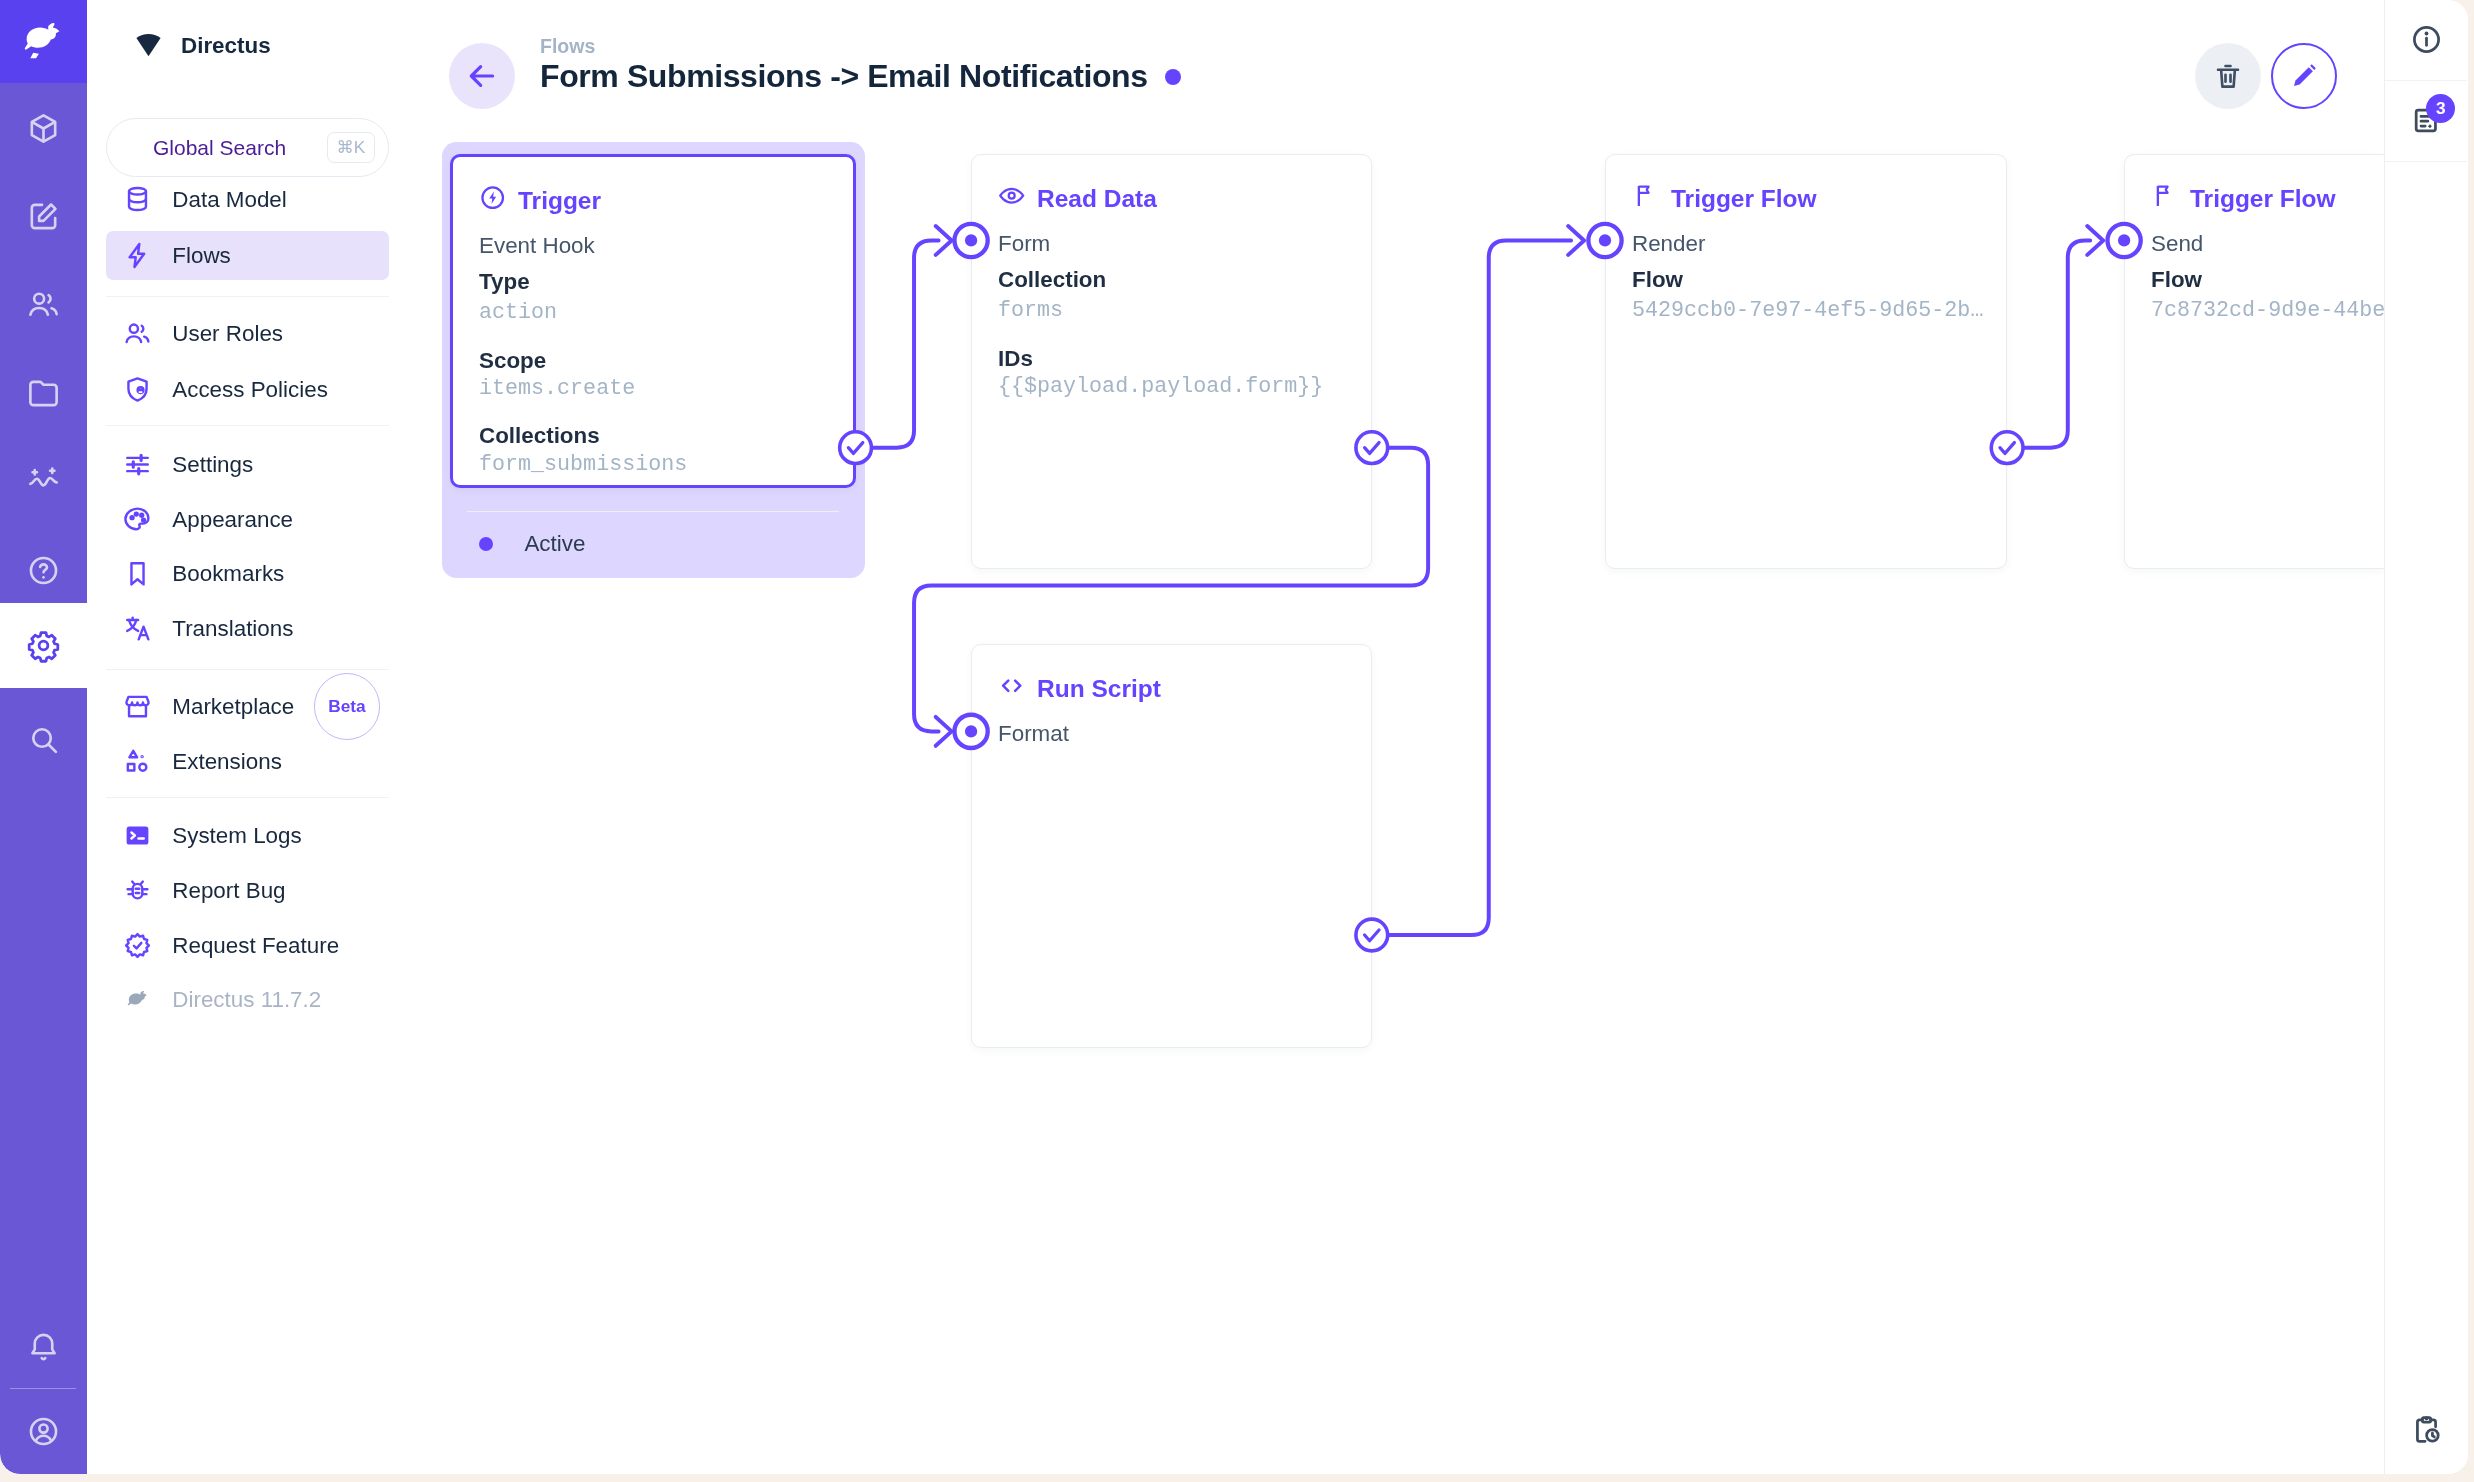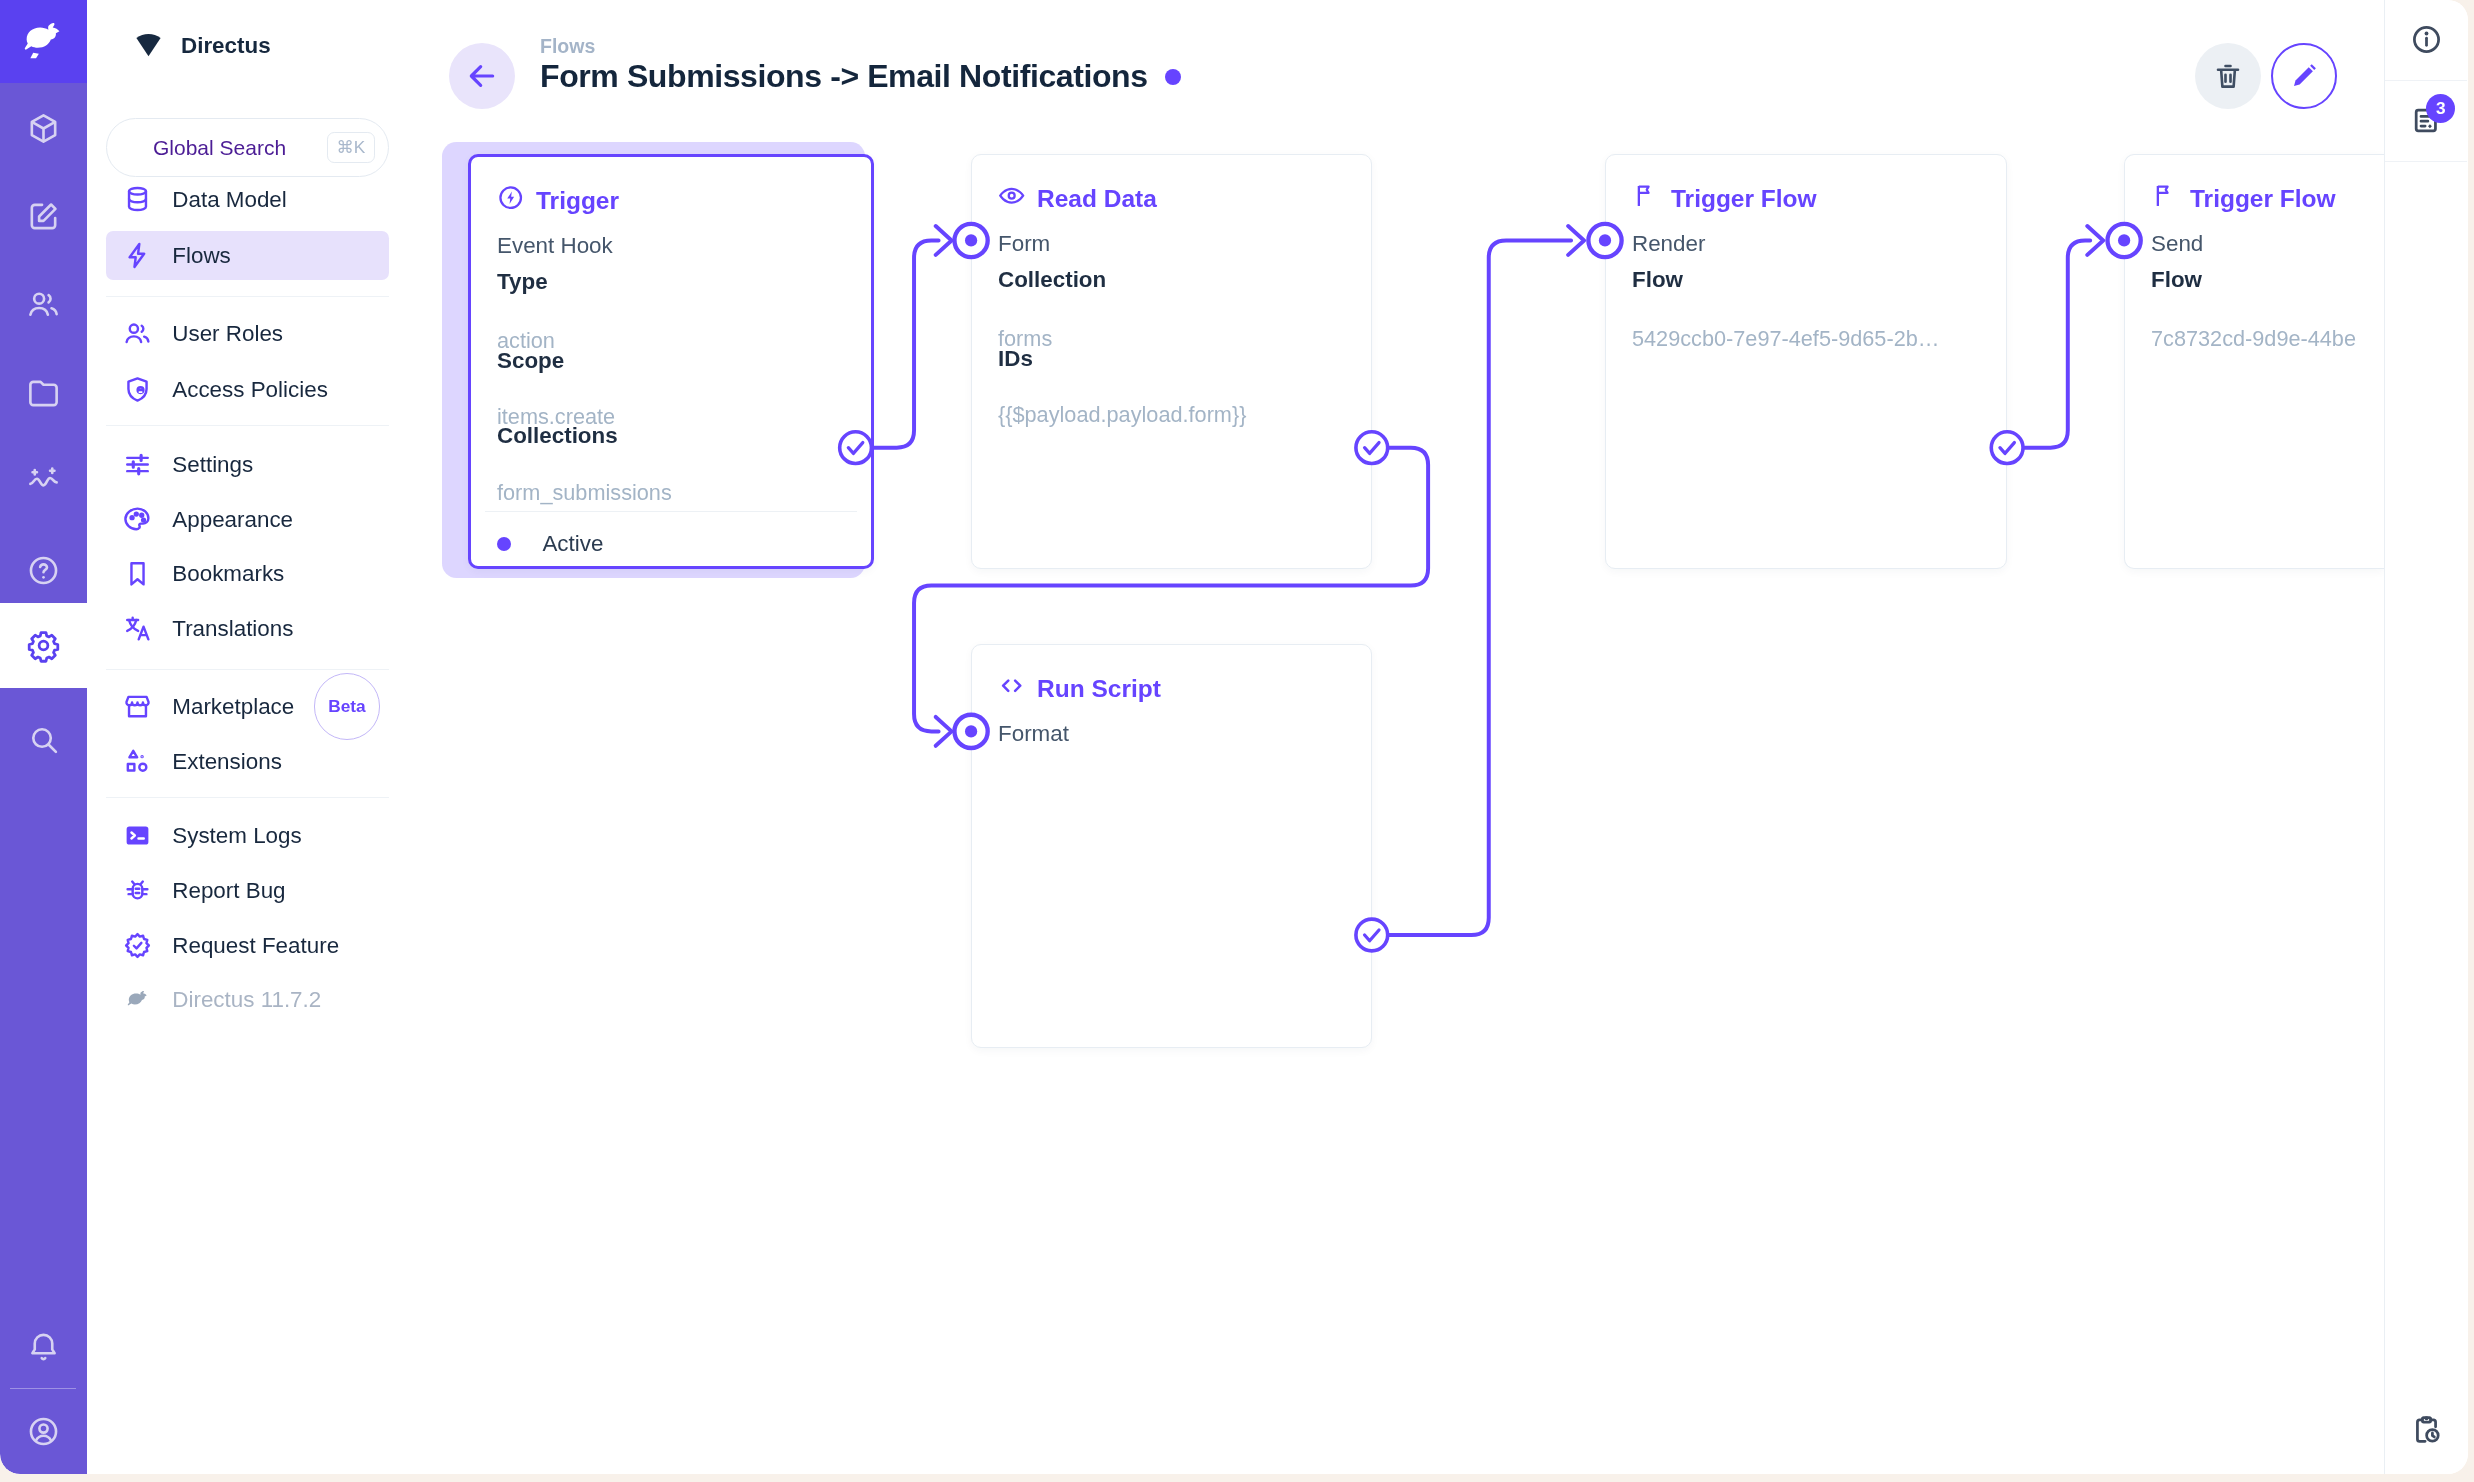--- a/index.html
+++ b/index.html
@@ -73,21 +73,21 @@
           background:rgba(102,68,255,.22); z-index:1; }
   .card { position:absolute; background:#FFFFFF; border:1.4px solid #E7EDF3; border-radius:10px;
           box-shadow:0 2.9px 8.7px rgba(23,41,64,.04); z-index:2; cursor:pointer; }
   .card.selected { border:3.6px solid #6644FF; }
   .card-hdr { position:absolute; left:26px; top:27.4px; display:flex; align-items:center; gap:11.6px;
               color:#6644FF; font-size:24.5px; font-weight:700; }
   .card-hdr svg { width:27.4px; height:27.4px; }
   .row { position:absolute; left:26px; right:14.4px; white-space:nowrap; overflow:hidden; line-height:1.15; }
   .plain { font-size:22.4px; color:#45566B; }
   .flabel { font-size:22.4px; font-weight:700; color:#1F2E42; }
-  .mono { font-family:Liberation Sans, sans-serif; font-size:21.7px; color:#A3B4C6;margin-top:28px; }
+  .mono { font-family:Liberation Mono, monospace; font-size:21.7px; color:#A3B4C6; }
   .r1{top:76px;} .r2{top:112px;} .r3{top:144px;} .r4{top:191px;} .r5{top:220px;}
   .r6{top:266px;} .r7{top:296px;}
   .card-footer-line { position:absolute; left:14.4px; right:14.4px; top:354px; height:1.4px; background:#EDF1F5; }
   .card-footer { position:absolute; left:26px; top:374px; display:flex; align-items:center; gap:31px; }
   .status-dot { width:14.4px; height:14.4px; border-radius:50%; background:#6644FF; }
   .status-text { font-size:22.4px; color:#2B3B50; }
 
   .wires { position:absolute; left:0; top:0; width:2475px; height:1483px; z-index:4; pointer-events:none; }
 </style>
 </head>
@@ -317,21 +317,21 @@
   </div>
   <div class="hdr-btn edit-btn">
     <svg viewBox="0 0 24 24" fill="currentColor">
         <path d="M4 20l1.2-4.5L15.8 4.9l3.3 3.3L8.5 18.8 4 20z"></path>
         <path d="M16.9 3.8l1.3-1.3 3.3 3.3-1.3 1.3z"></path>
       </svg>
   </div>
 
   <div class="halo"></div>
 
-  <section class="card selected" style="left:468px; top:154px; width:406px; height:415px;">
+  <section class="card selected" style="left:450px; top:154px; width:406px; height:334px;">
     <div class="card-hdr">
       <span><svg viewBox="0 0 24 24" fill="none" stroke="currentColor" stroke-width="2">
             <circle cx="12" cy="12" r="9"></circle>
             <path d="M13 6.5L9 12.8h2.6L11 17.5l4-6.3h-2.6l.6-4.7z" fill="currentColor" stroke="none"></path>
           </svg></span>
       <span>Trigger</span>
     </div>
     <div class="row plain r1">Event Hook</div>
     <div class="row flabel r2">Type</div>
     <div class="row mono r3">action</div>

